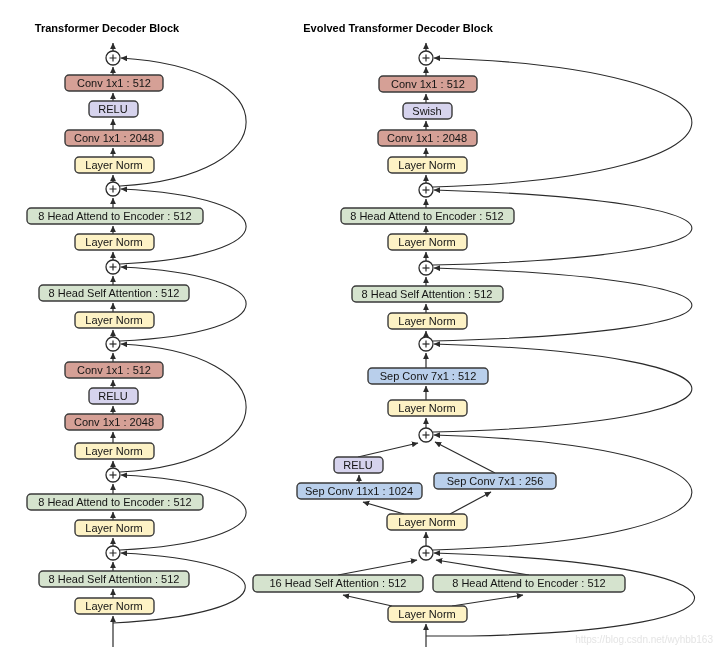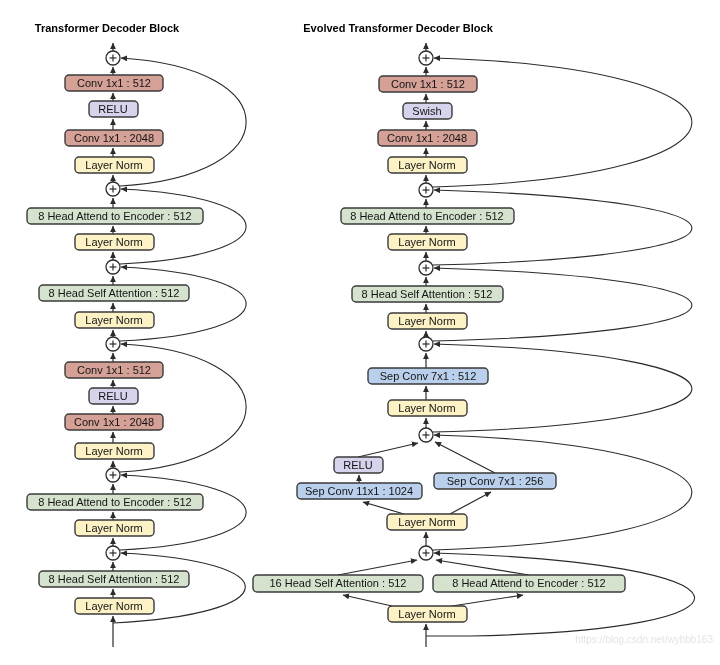--- a/index.html
+++ b/index.html
@@ -1,17 +1,17 @@
 <!DOCTYPE html>
 <html><head>
 <meta charset="utf-8">
 <style>
   html,body { margin:0; padding:0; background:#ffffff; }
   .stage { position:relative; width:720px; height:665px; background:#ffffff; overflow:hidden;
-           font-family:"Liberation Sans", sans-serif; }
+           font-family:"Liberation Sans", sans-serif;border-radius:30px; }
   svg { display:block; }
   .box   { stroke:#3a3a3a; stroke-width:1.4; }
   .lbl   { font-family:"Liberation Sans", sans-serif; font-size:11px; fill:#141414;
            text-anchor:middle; }
   .title { font-family:"Liberation Sans", sans-serif; font-size:11px; font-weight:bold;
            fill:#000000; text-anchor:middle; }
   .wire  { stroke:#2b2b2b; stroke-width:1.2; fill:none; }
   .arc   { stroke:#2b2b2b; stroke-width:1.1; fill:none; }
   .plus-circle { fill:#ffffff; stroke:#2b2b2b; stroke-width:1.3; }
   .plus-line   { stroke:#2b2b2b; stroke-width:1.2; }

